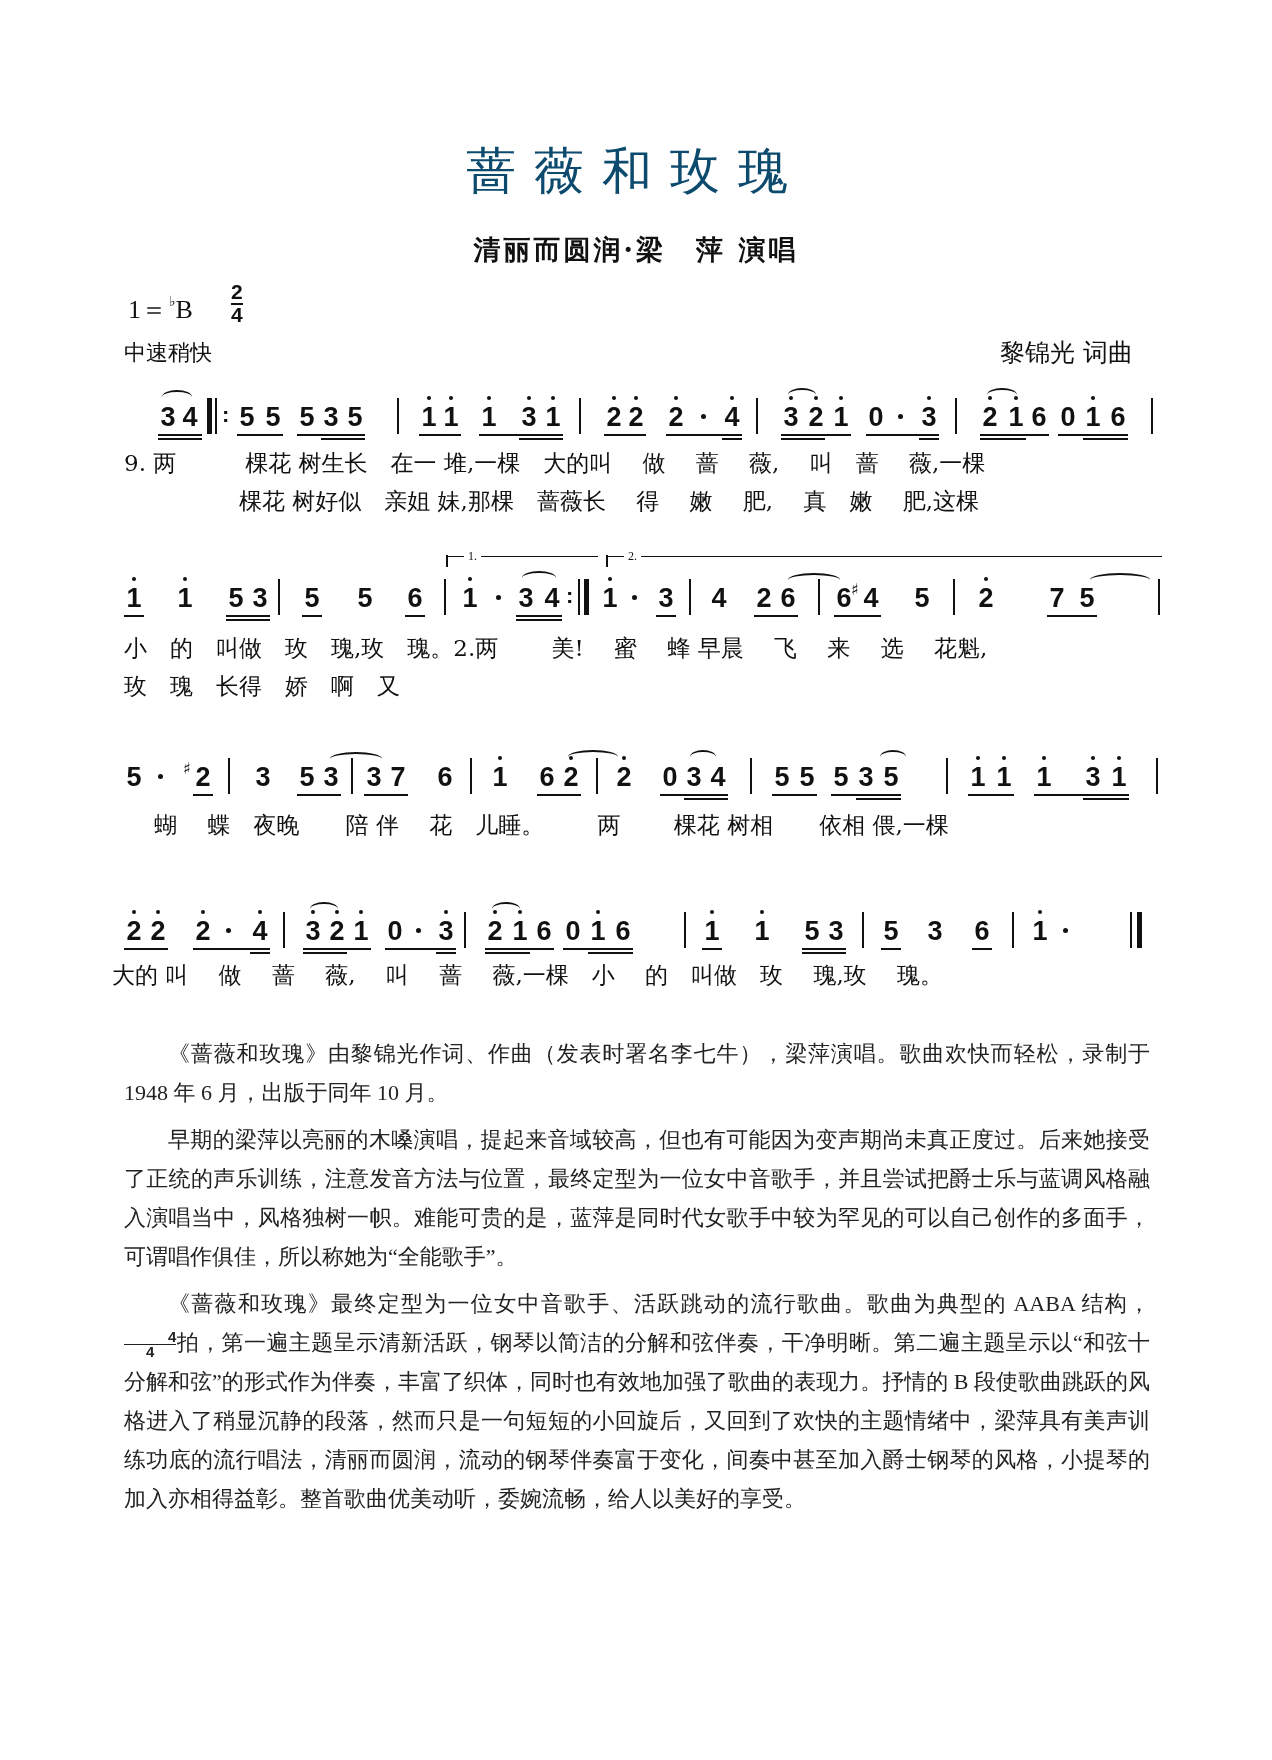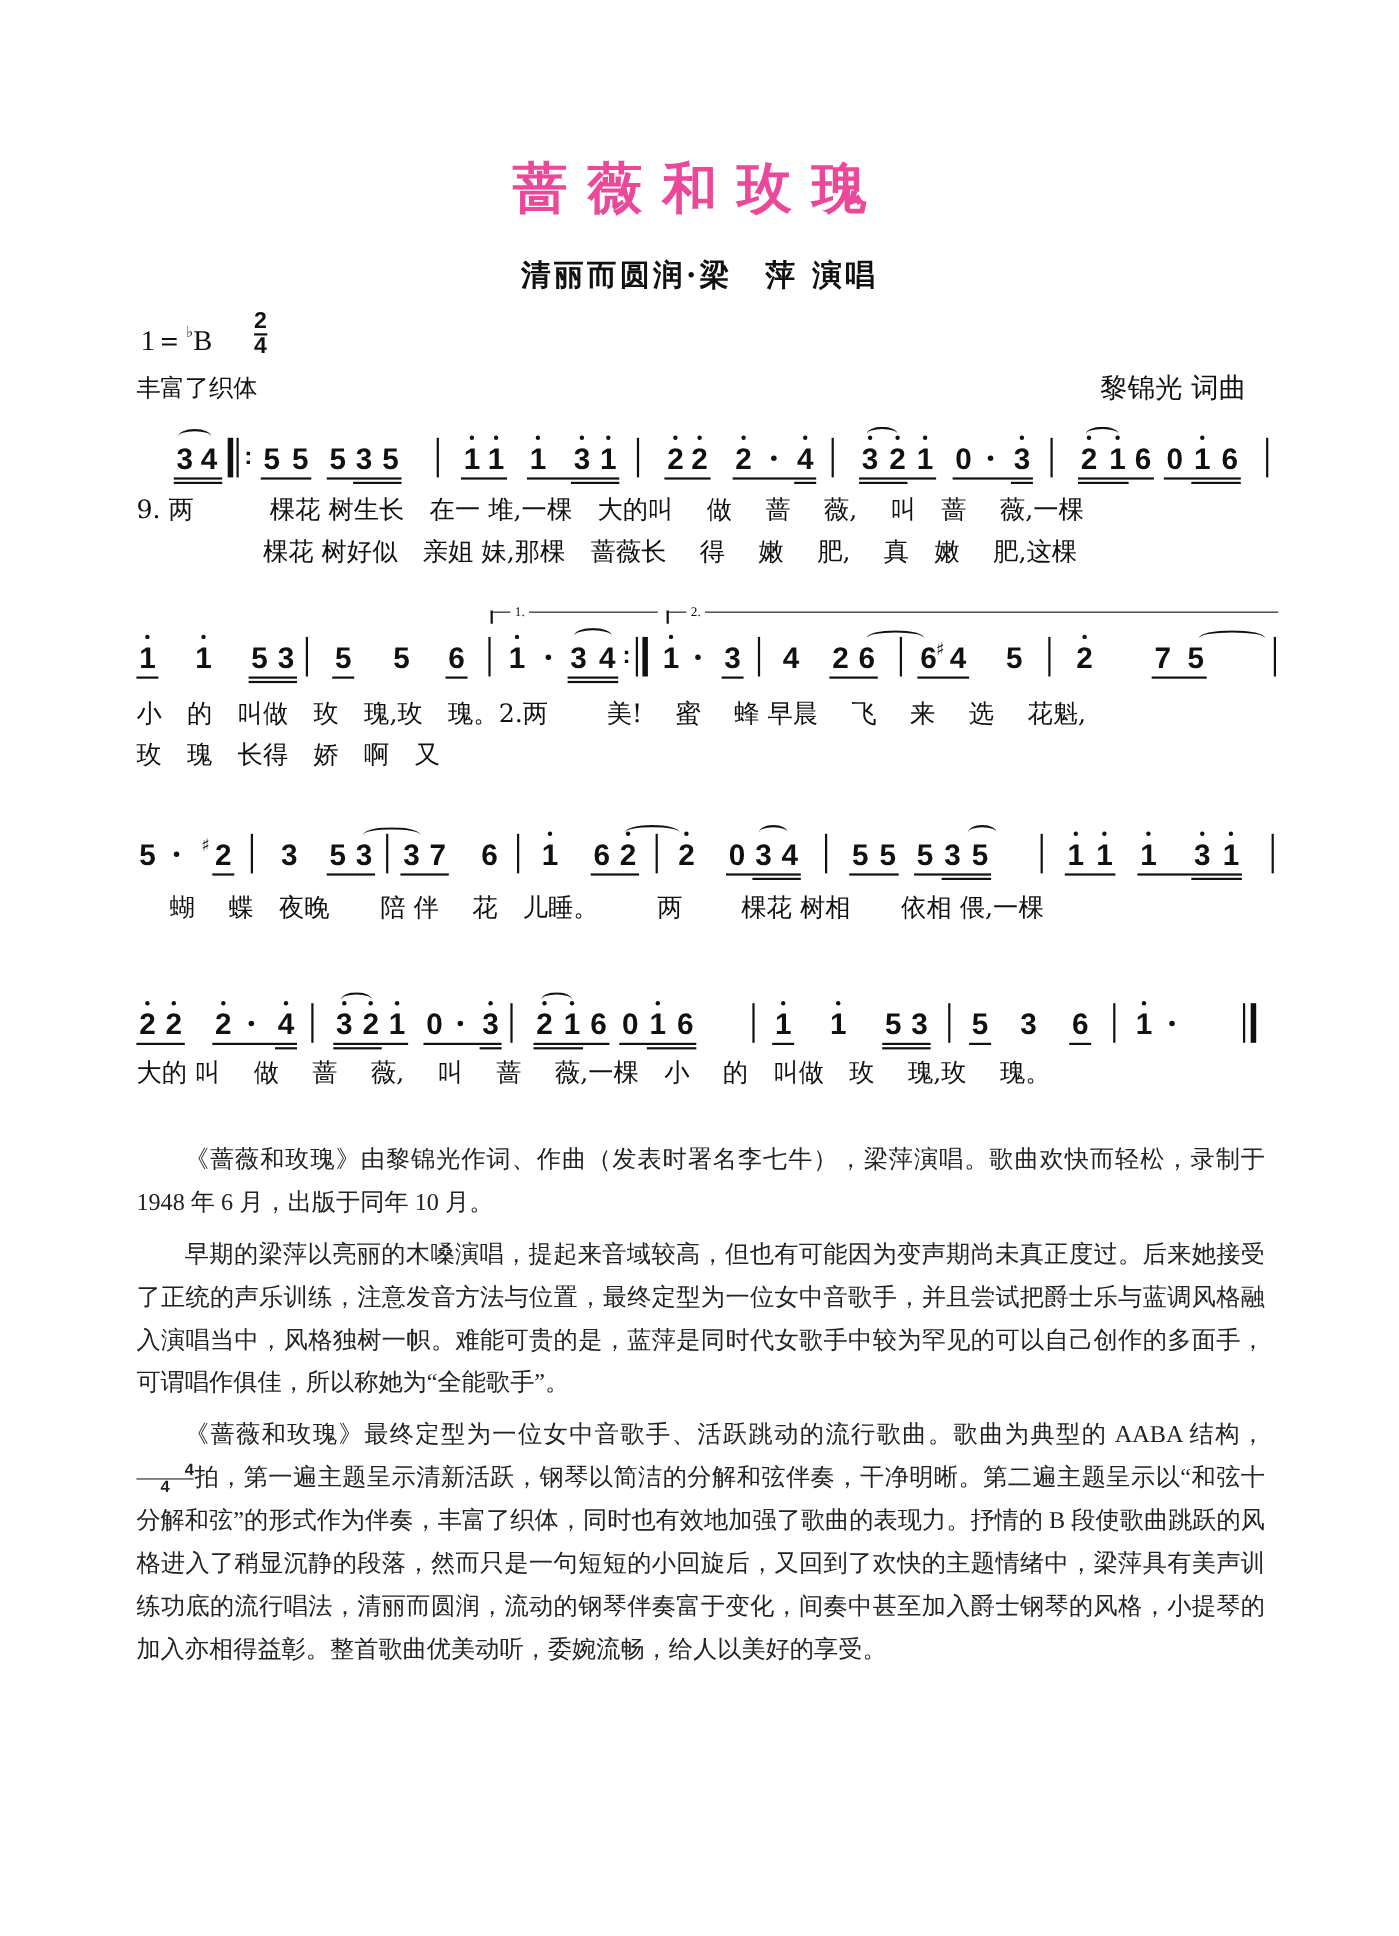--- a/index.html
+++ b/index.html
@@ -1,18 +1,18 @@
 <!DOCTYPE html>
 <html><head>
 <meta charset="utf-8">
 <style>
   html, body { margin: 0; padding: 0; background: #ffffff; }
   body { width: 1272px; height: 1760px; position: relative; overflow: hidden; color: #111; font-family: "DejaVu Sans", sans-serif; }
   .abs { position: absolute; }
-  .title { left: 0; width: 1272px; top: 138px; text-align: center; font-family: "DejaVu Serif", serif; font-size: 50px; font-weight: bold; letter-spacing: 18px; color: #ec4899; }
+  .title { left: 0; width: 1272px; top: 138px; text-align: center; font-family: "DejaVu Serif", serif; font-size: 50px; font-weight: normal; letter-spacing: 18px; color: #0c4a6e; }
   .subtitle { left: 0; width: 1272px; top: 232px; text-align: center; font-family: "DejaVu Serif", serif; font-size: 27px; font-weight: bold; letter-spacing: 3px; color: #111; }
   .key { left: 128px; top: 292px; font-family: "Liberation Serif", serif; font-size: 26px; }
   .key .flat { font-size: 14px; position: relative; top: -12px; margin-left: 2px; }
   .timesig { left: 231px; top: 282px; font-family: "Liberation Sans", sans-serif; font-weight: bold; font-size: 21px; line-height: 20px; text-align: center; }
   .timesig .num { display: block; border-bottom: 2px solid #111; padding-bottom: 1px; }
   .tempo { left: 124px; top: 338px; font-size: 22px; }
   .composer { left: 1000px; top: 336px; font-size: 25px; }
 
   
   .row { position: absolute; left: 0; width: 1272px; height: 60px; }
@@ -36,21 +36,21 @@
   .frac .t { display: block; border-bottom: 1.5px solid #222; }
 </style>
 </head>
 <body>
 
 <div class="abs title">蔷薇和玫瑰</div>
 <div class="abs subtitle">清丽而圆润·梁　萍 演唱</div>
 
 <div class="abs key"><span>1＝</span><span class="flat">♭</span><span>B</span></div>
 <div class="abs timesig"><span class="num">2</span><span>4</span></div>
-<div class="abs tempo">丰富了织体</div>
+<div class="abs tempo">中速稍快</div>
 <div class="abs composer">黎锦光 词曲</div>
 
 <div class="row" style="top:402px;">
   <div class="slur" style="left:162px;width:30px;top:-12px;"></div>
   <span class="n" style="left:158px;">3</span>
   <span class="n" style="left:180px;">4</span>
   <div class="ul" style="left:158px;width:44px;top:32px;"></div>
     <div class="ul" style="left:158px;width:44px;top:36px;"></div>
   <div class="bar thick" style="left:207px;"></div>
   <div class="bar" style="left:215px;"></div>
@@ -278,20 +278,20 @@
   <div class="ul" style="left:881px;width:20px;top:32px;"></div>
   <span class="n" style="left:925px;">3</span>
   <span class="n" style="left:972px;">6</span>
   <div class="ul" style="left:972px;width:20px;top:32px;"></div>
   <div class="bar" style="left:1012px;"></div>
   <span class="n" style="left:1030px;"><i class="dot-hi"></i><span>1</span></span>
   <span class="aug" style="left:1063px;"></span>
   <div class="bar" style="left:1130px;"></div>
   <div class="bar thick" style="left:1137px;"></div>
 
-  <div class="lyr" style="left:124px;top:44px;">大的 叫　 做　 蔷　 薇,　 叫　 蔷　 薇,一棵　小　 的　叫做　玫　 瑰,玫　 瑰。</div>
+  <div class="lyr" style="left:112px;top:44px;">大的 叫　 做　 蔷　 薇,　 叫　 蔷　 薇,一棵　小　 的　叫做　玫　 瑰,玫　 瑰。</div>
 </div>
 
 <div class="abs prose" style="top:1034px;">
   <p>《蔷薇和玫瑰》由黎锦光作词、作曲（发表时署名李七牛），梁萍演唱。歌曲欢快而轻松，录制于 1948 年 6 月，出版于同年 10 月。</p>
   <p>早期的梁萍以亮丽的木嗓演唱，提起来音域较高，但也有可能因为变声期尚未真正度过。后来她接受了正统的声乐训练，注意发音方法与位置，最终定型为一位女中音歌手，并且尝试把爵士乐与蓝调风格融入演唱当中，风格独树一帜。难能可贵的是，蓝萍是同时代女歌手中较为罕见的可以自己创作的多面手，可谓唱作俱佳，所以称她为“全能歌手”。</p>
   <p><span>《蔷薇和玫瑰》最终定型为一位女中音歌手、活跃跳动的流行歌曲。歌曲为典型的 AABA 结构，</span><span class="frac"><span class="t">4</span><span>4</span></span><span>拍，第一遍主题呈示清新活跃，钢琴以简洁的分解和弦伴奏，干净明晰。第二遍主题呈示以“和弦十分解和弦”的形式作为伴奏，丰富了织体，同时也有效地加强了歌曲的表现力。抒情的 B 段使歌曲跳跃的风格进入了稍显沉静的段落，然而只是一句短短的小回旋后，又回到了欢快的主题情绪中，梁萍具有美声训练功底的流行唱法，清丽而圆润，流动的钢琴伴奏富于变化，间奏中甚至加入爵士钢琴的风格，小提琴的加入亦相得益彰。整首歌曲优美动听，委婉流畅，给人以美好的享受。</span></p>
 </div>
 
 </body></html>

